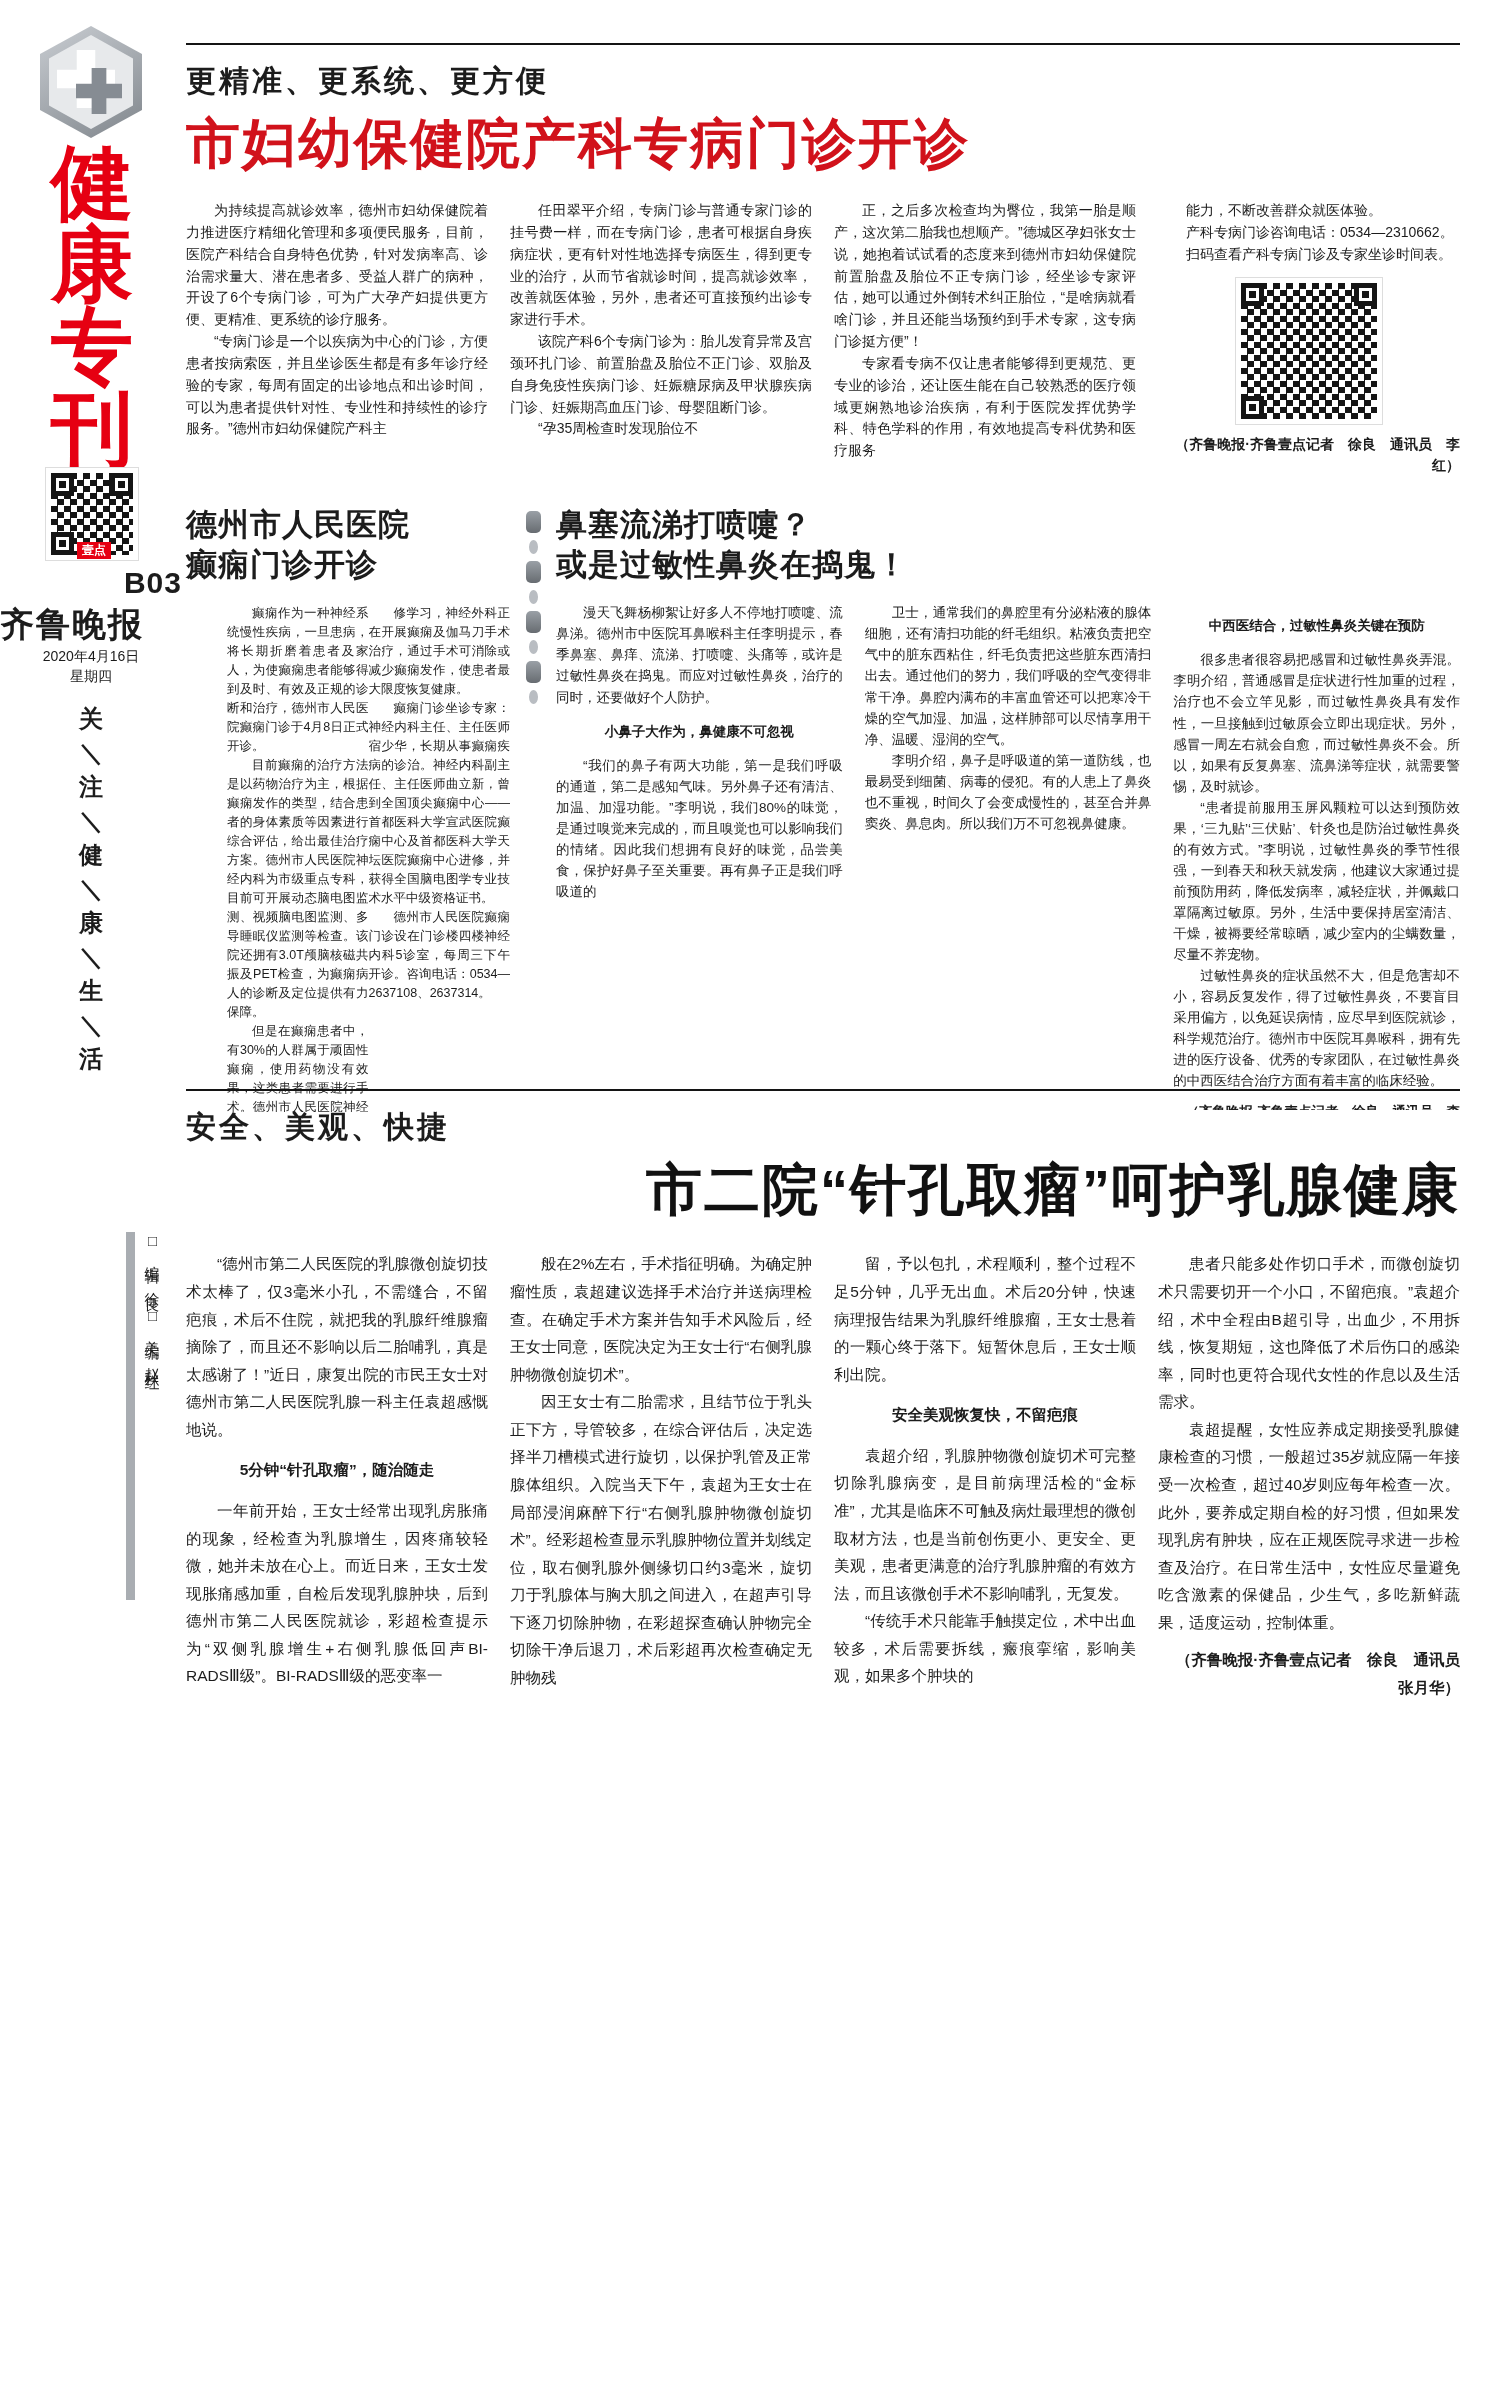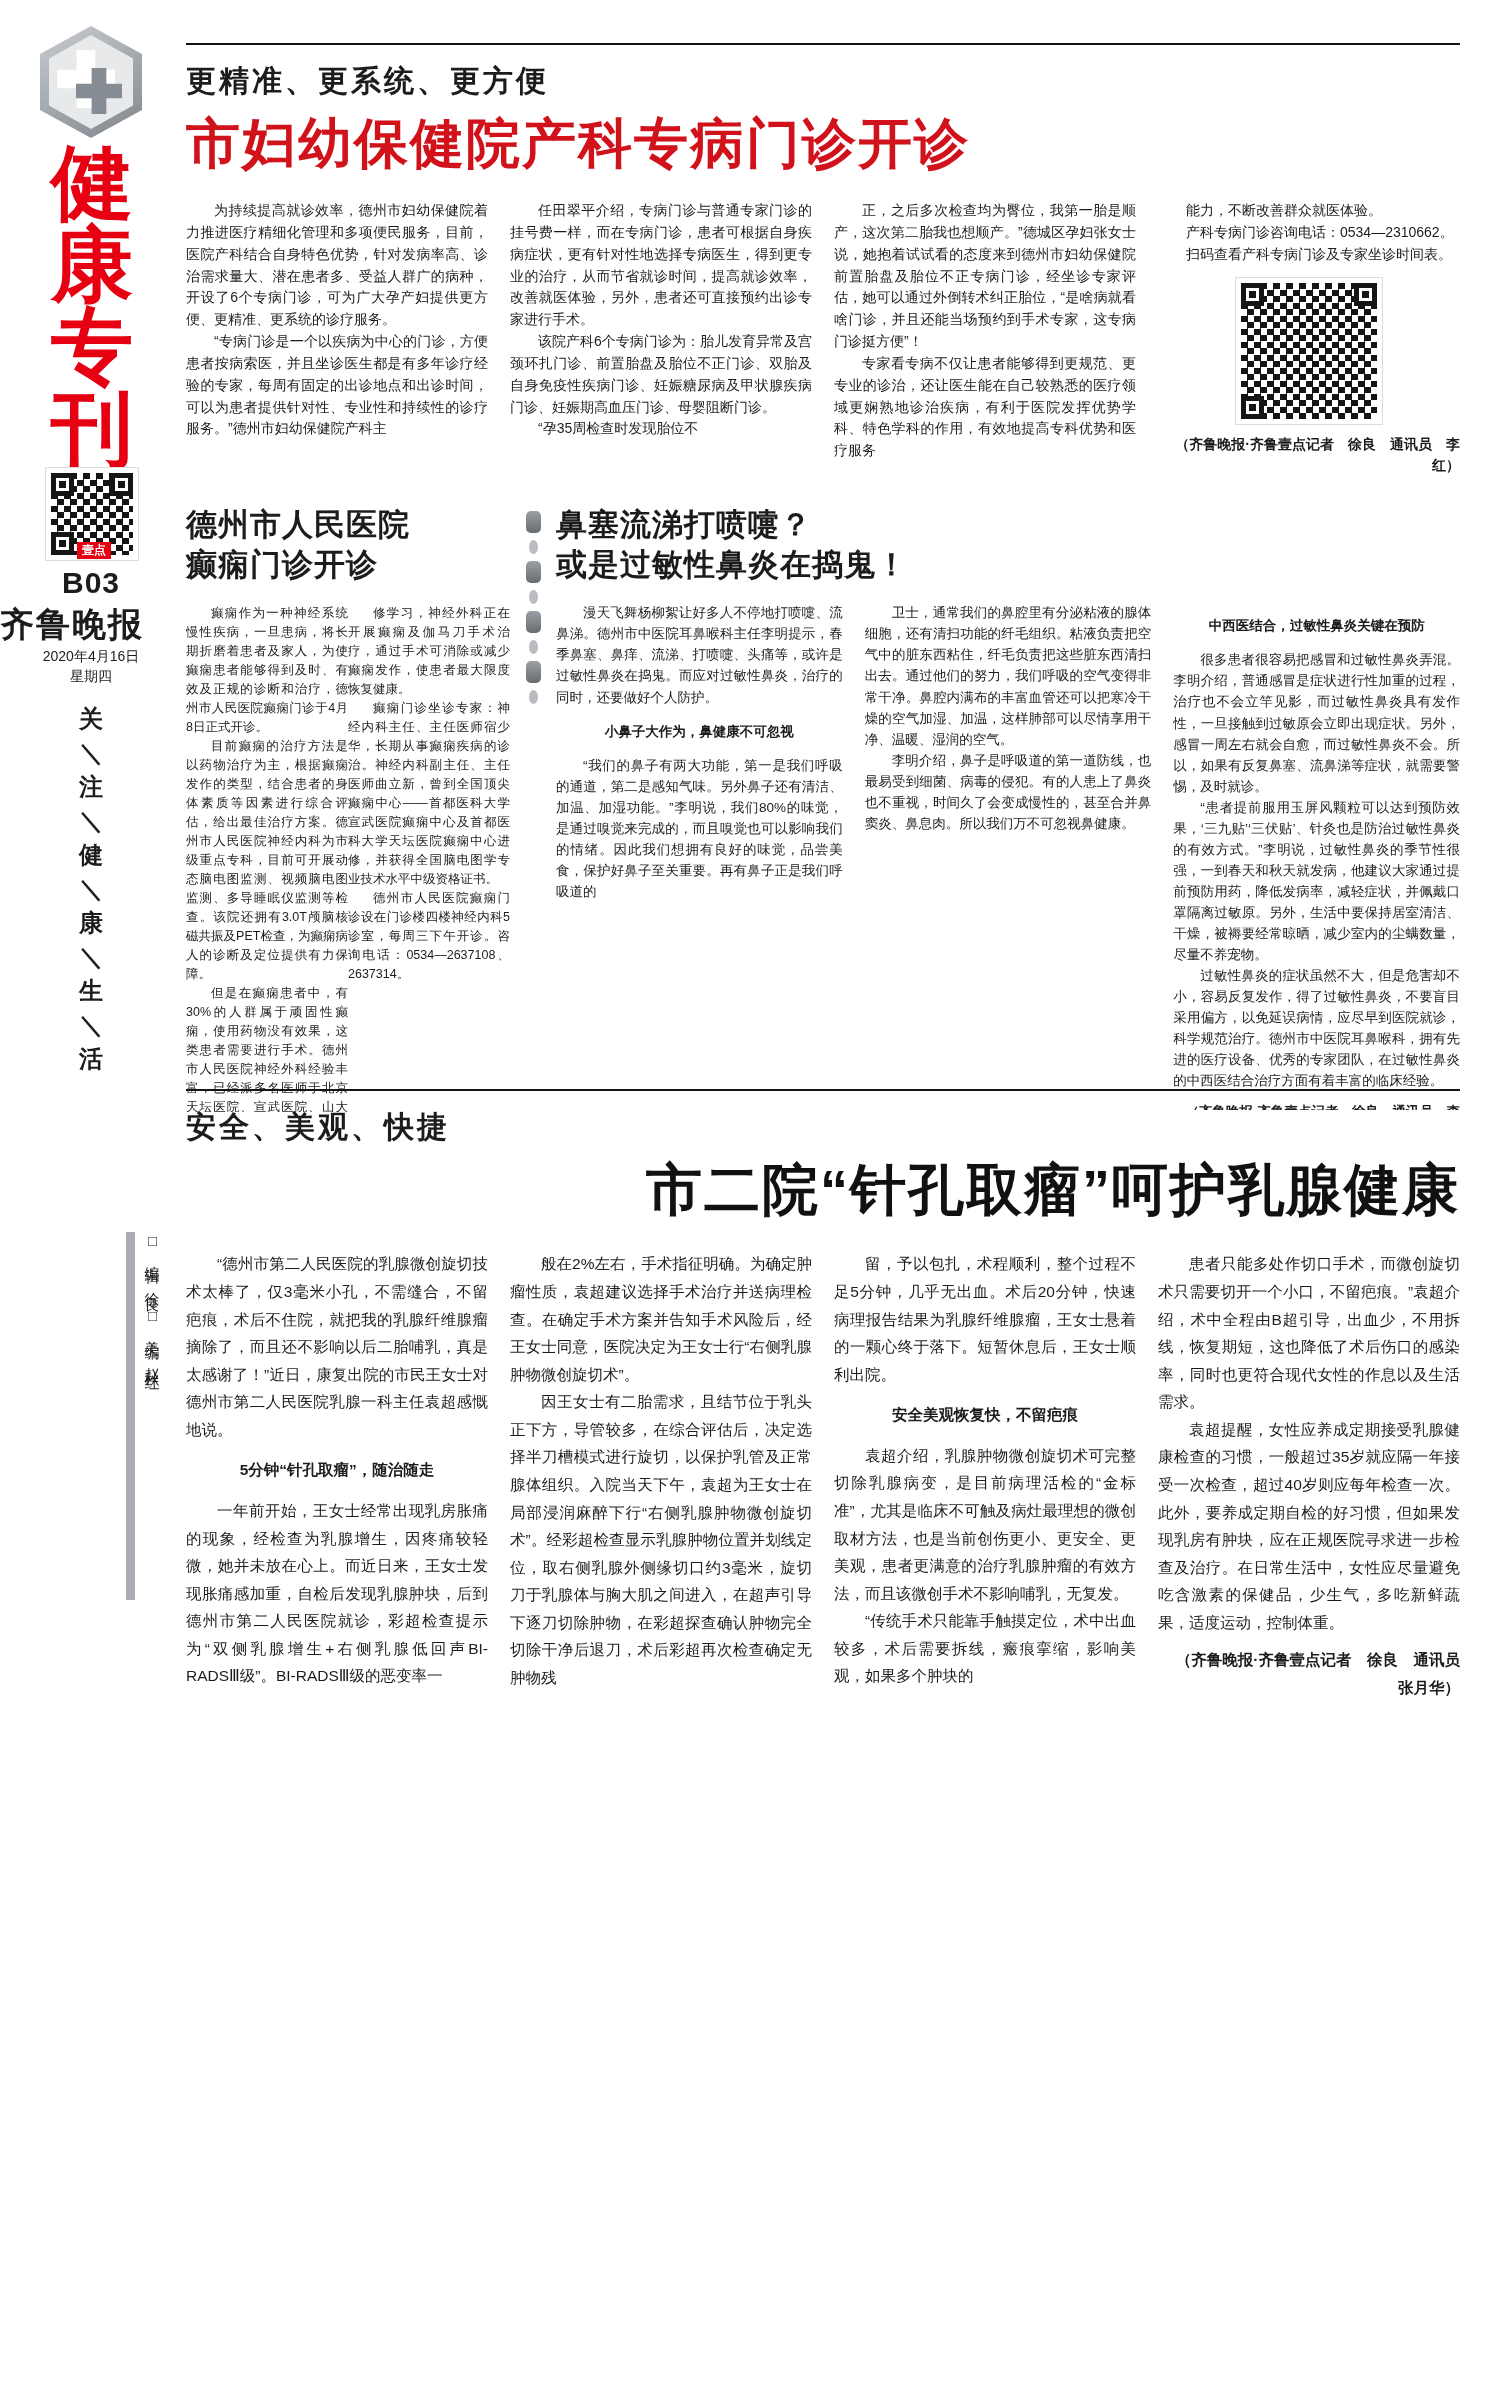--- a/index.html
+++ b/index.html
@@ -27,21 +27,21 @@
   .qr { position:relative; background:#fff; border:5px solid #fff; outline:1px solid #ddd;
         background-image:conic-gradient(#151515 25%,#fff 0 50%,#151515 0 75%,#fff 0);
         background-size:13px 13px; }
   .qr .f { position:absolute; width:23px; height:23px; border:5px solid #151515; background:#fff; }
   .qr .f::after { content:""; position:absolute; inset:3px; background:#151515; }
   .qr .f1 { left:0; top:0; } .qr .f2 { right:0; top:0; } .qr .f3 { left:0; bottom:0; }
   .side-qr { position:absolute; left:46px; top:468px; width:92px; height:92px; }
   .qr-logo { position:absolute; left:26px; bottom:-4px; background:#e60012; color:#fff;
              font-size:12px; font-weight:bold; padding:2px 5px; line-height:1.1; }
 
-  .edition { position:absolute; left:0; top:566px; width:182px; text-align:center;
+  .edition { position:absolute; left:0; top:566px; width:182px; text-align:right;
              font-size:30px; font-weight:800; letter-spacing:1px; }
   .paper-name { position:absolute; left:0; top:602px; width:182px; text-align:left;
                 font-family:"Liberation Serif","DejaVu Serif",serif; font-weight:bold;
                 font-size:34px; letter-spacing:2px; }
   .pub-date { position:absolute; left:0; top:646px; width:182px; text-align:center;
               font-size:14px; line-height:1.45; }
   .slogan { position:absolute; left:0; top:702px; width:182px; text-align:center; }
   .slogan span { display:block; font-size:24px; line-height:34px; font-weight:600; }
   .editors { position:absolute; left:126px; top:1232px; display:flex; align-items:flex-start; }
   .editors .bar { display:block; width:9px; height:368px; background:#a9adb2; margin-right:7px; }
@@ -59,21 +59,21 @@
   .subhead { font-weight:800; text-align:center; margin:13px 0; }
   .byline { font-weight:700; text-align:right; margin-top:10px; }
 
   .section-top { position:absolute; left:186px; top:43px; width:1274px; }
   .cols-top .col { height:276px; font-size:14px; line-height:1.56; }
   .qr-article { width:146px; height:146px; margin:12px auto 8px; }
 
   .section-mid { position:absolute; left:186px; top:505px; width:1274px; height:628px; display:flex; }
   .art-epilepsy { width:324px; }
   .mid-title span { display:block; font-size:31px; font-weight:900; line-height:1.28; letter-spacing:1px; }
-  .epilepsy-cols { display:flex; gap:0; margin-top:20px; }
+  .epilepsy-cols { display:flex; gap:0; margin-top:20px;margin-left:41px; }
   .epilepsy-cols .col { height:508px; font-size:12.5px; line-height:1.52; }
 
   .chain-wrap { width:46px; display:flex; justify-content:center; }
   .chain { display:flex; flex-direction:column; align-items:center; gap:7px; padding-top:6px; }
   .chain span { width:15px; height:22px; border-radius:5px;
                 background:linear-gradient(#9aa0a6,#676c71); }
   .chain span:nth-child(even) { width:9px; height:14px; border-radius:50%; background:#b9bdc2; }
 
   .art-rhinitis { flex:1; }
   .rhinitis-cols { display:flex; gap:22px; margin-top:18px; }

